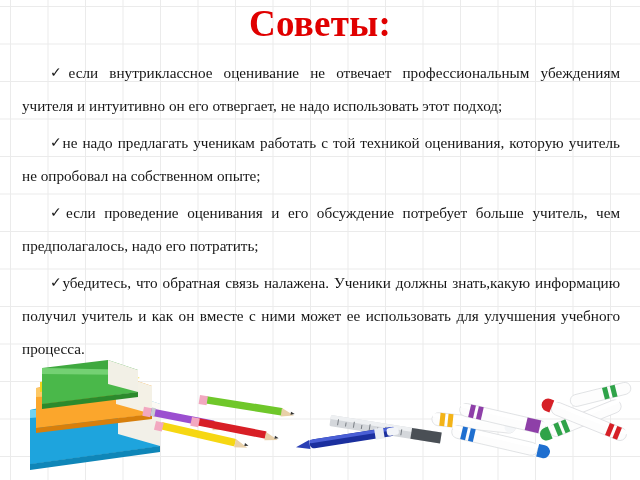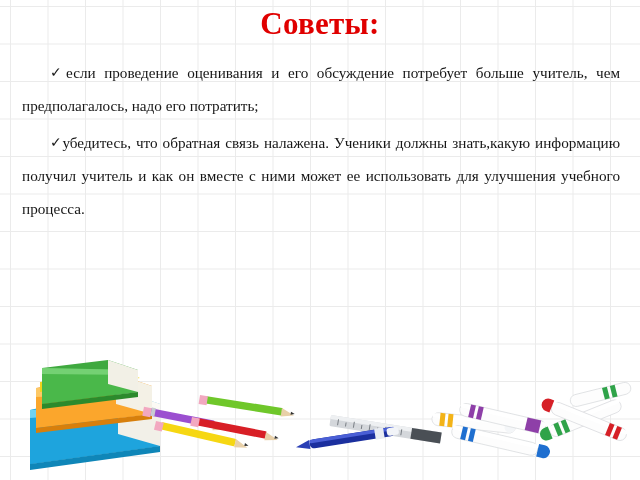--- a/index.html
+++ b/index.html
@@ -30,21 +30,21 @@
   
   #title {
     position: absolute;
     top: 4px;
     left: 0;
     width: 640px;
     text-align: center;
     color: #e00000;
     font-family: "Liberation Serif", "DejaVu Serif", serif;
     font-weight: bold;
-    font-size: 31px;
+    font-size: 37px;
     line-height: 40px;
     letter-spacing: 0.3px;
     white-space: nowrap;
   }
 
   
   #body-text {
     position: absolute;
     top: 56px;
     left: 22px;
@@ -87,22 +87,24 @@
 </style>
 </head>
 <body>
 
 <div id="slide">
 
   <div id="title">Советы:</div>
 
   <div id="body-text">
 
-
-
+    <p class="para"><span class="bullet">✓</span><span>если внутриклассное оценивание не отвечает профессиональным убеждениям учителя и интуитивно он его отвергает, не надо использовать этот подход;</span></p>
+
+
+    <p class="para"><span class="bullet">✓</span><span>не надо предлагать ученикам работать с той техникой оценивания, которую учитель не опробовал на собственном опыте;</span></p>
 
     <p class="para"><span class="bullet">✓</span><span>если проведение оценивания и его обсуждение потребует больше учитель, чем предполагалось, надо его потратить;</span></p>
 
     <p class="para"><span class="bullet">✓</span><span>убедитесь, что обратная связь налажена. Ученики должны знать,какую информацию получил учитель и как он вместе с ними может ее использовать для улучшения учебного процесса.</span></p>
 
   </div>
 
   <div id="artwork">
     <svg width="640" height="120" viewBox="0 0 640 120" xmlns="http://www.w3.org/2000/svg">
 

